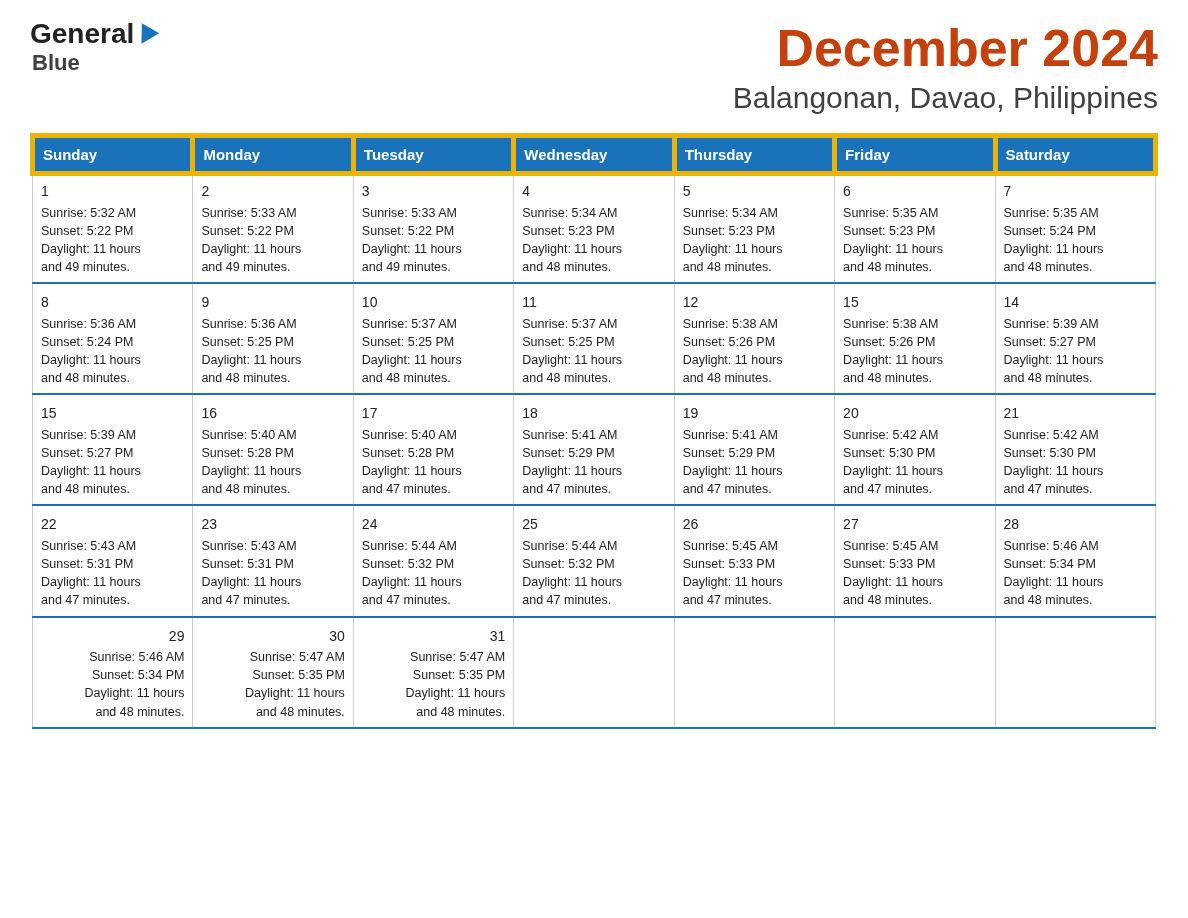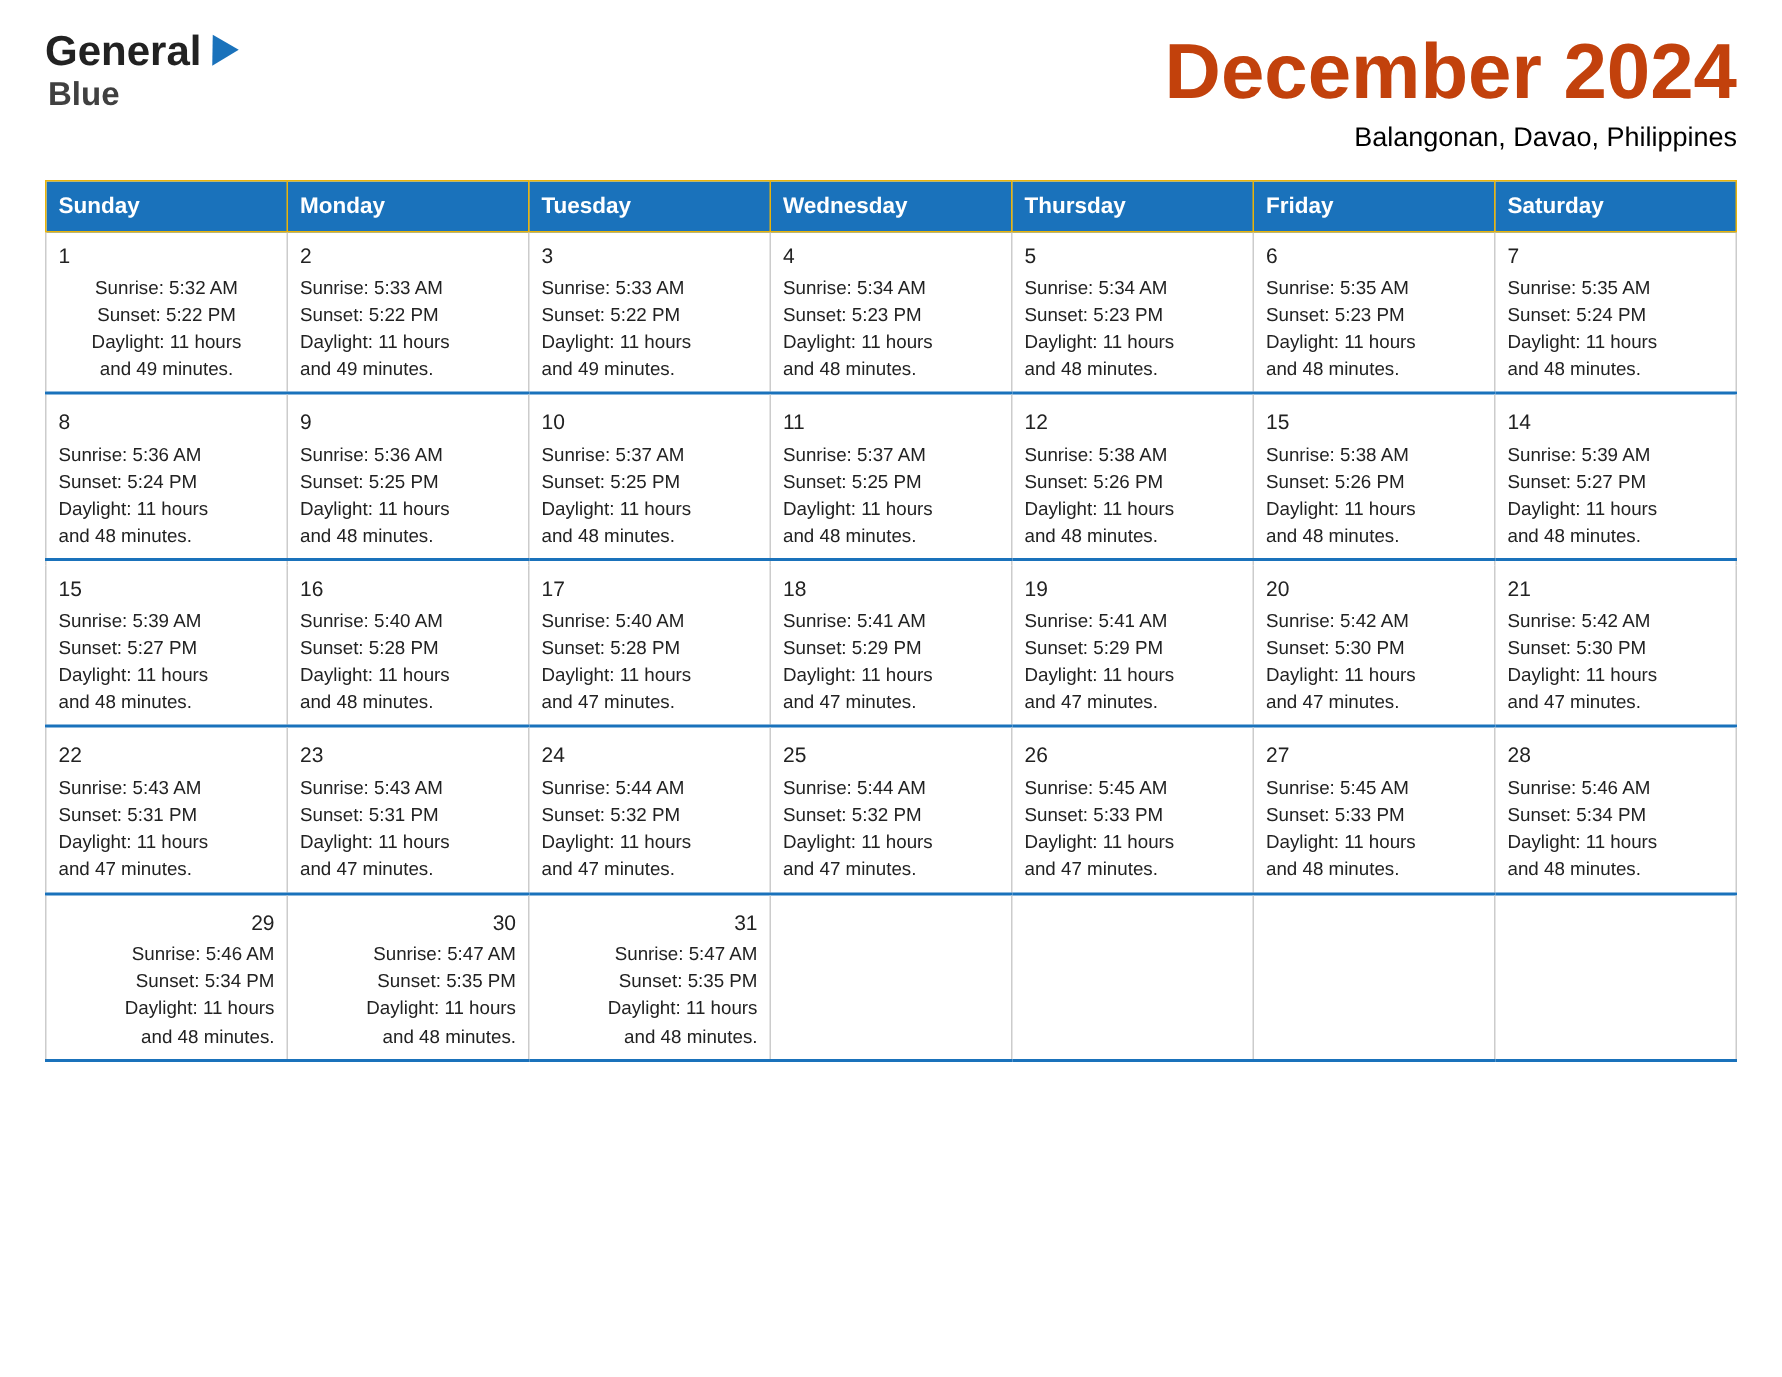--- a/index.html
+++ b/index.html
@@ -50,37 +50,37 @@
     .title-area {
       text-align: right;
     }
     .main-title {
       font-size: 52px;
       font-weight: bold;
       color: #c2410c;
       line-height: 1.1;
     }
     .subtitle {
-      font-size: 18px;
-      color: #000000;
+      font-size: 30px;
+      color: #404040;
       margin-top: 4px;
     }
     table {
       width: 100%;
       border-collapse: collapse;
       table-layout: fixed;
     }
     thead tr th {
       background-color: #1a72bb;
       color: #fff;
       font-size: 15px;
       font-weight: bold;
       padding: 8px 8px;
       text-align: left;
-      border: 1px solid #eab308;
+      border: 5px solid #eab308;
     }
     tbody tr td {
       vertical-align: top;
       padding: 6px 8px;
       font-size: 13px;
       border-left: 1px solid #ccc;
       border-right: 1px solid #ccc;
       border-bottom: none;
       border-top: none;
       min-height: 90px;
@@ -137,21 +137,21 @@
         <th>Wednesday</th>
         <th>Thursday</th>
         <th>Friday</th>
         <th>Saturday</th>
       </tr>
   </thead>
   <tbody id="calendar-body">
   <tr class="week-row">
         <td>
           <span class="day-num">1</span>
-          <div class="day-info" style="white-space: pre-line; text-align: center;">Sunrise: 5:32 AM
+          <div class="day-info" style="white-space: pre-line;">Sunrise: 5:32 AM
 Sunset: 5:22 PM
 Daylight: 11 hours
 and 49 minutes.</div>
         </td>
         <td>
           <span class="day-num">2</span>
           <div class="day-info" style="white-space: pre-line;">Sunrise: 5:33 AM
 Sunset: 5:22 PM
 Daylight: 11 hours
 and 49 minutes.</div>

